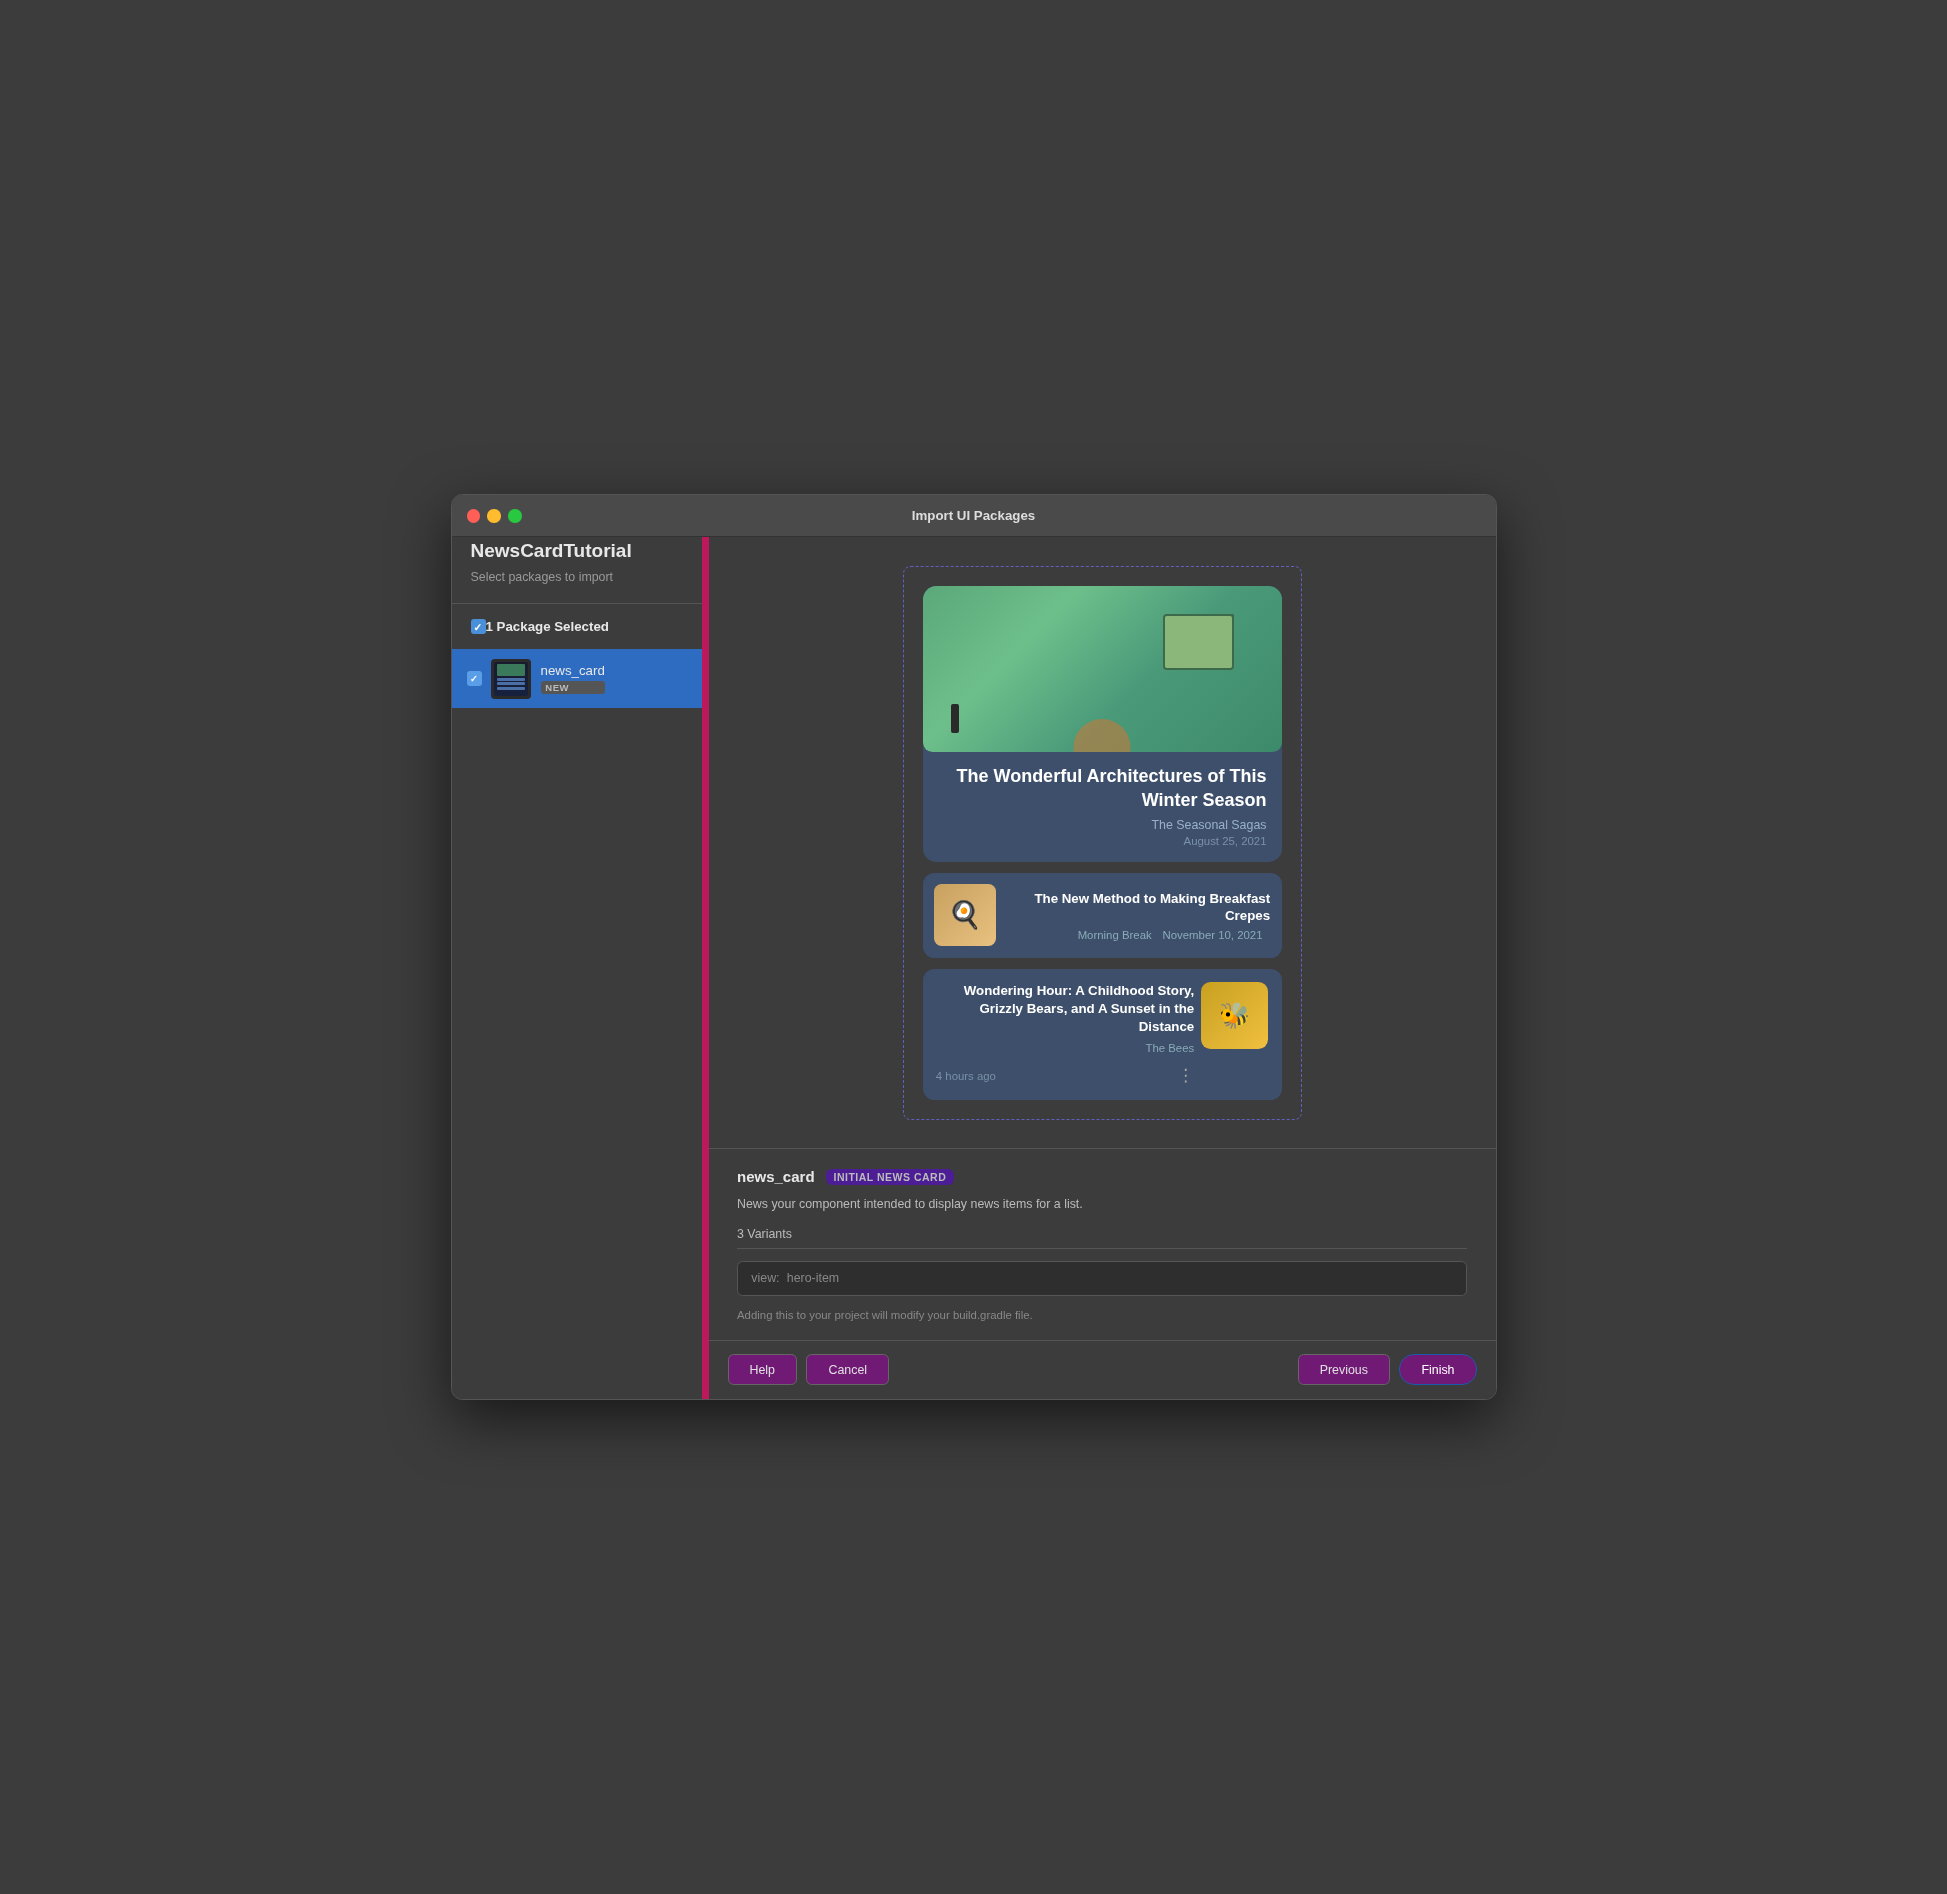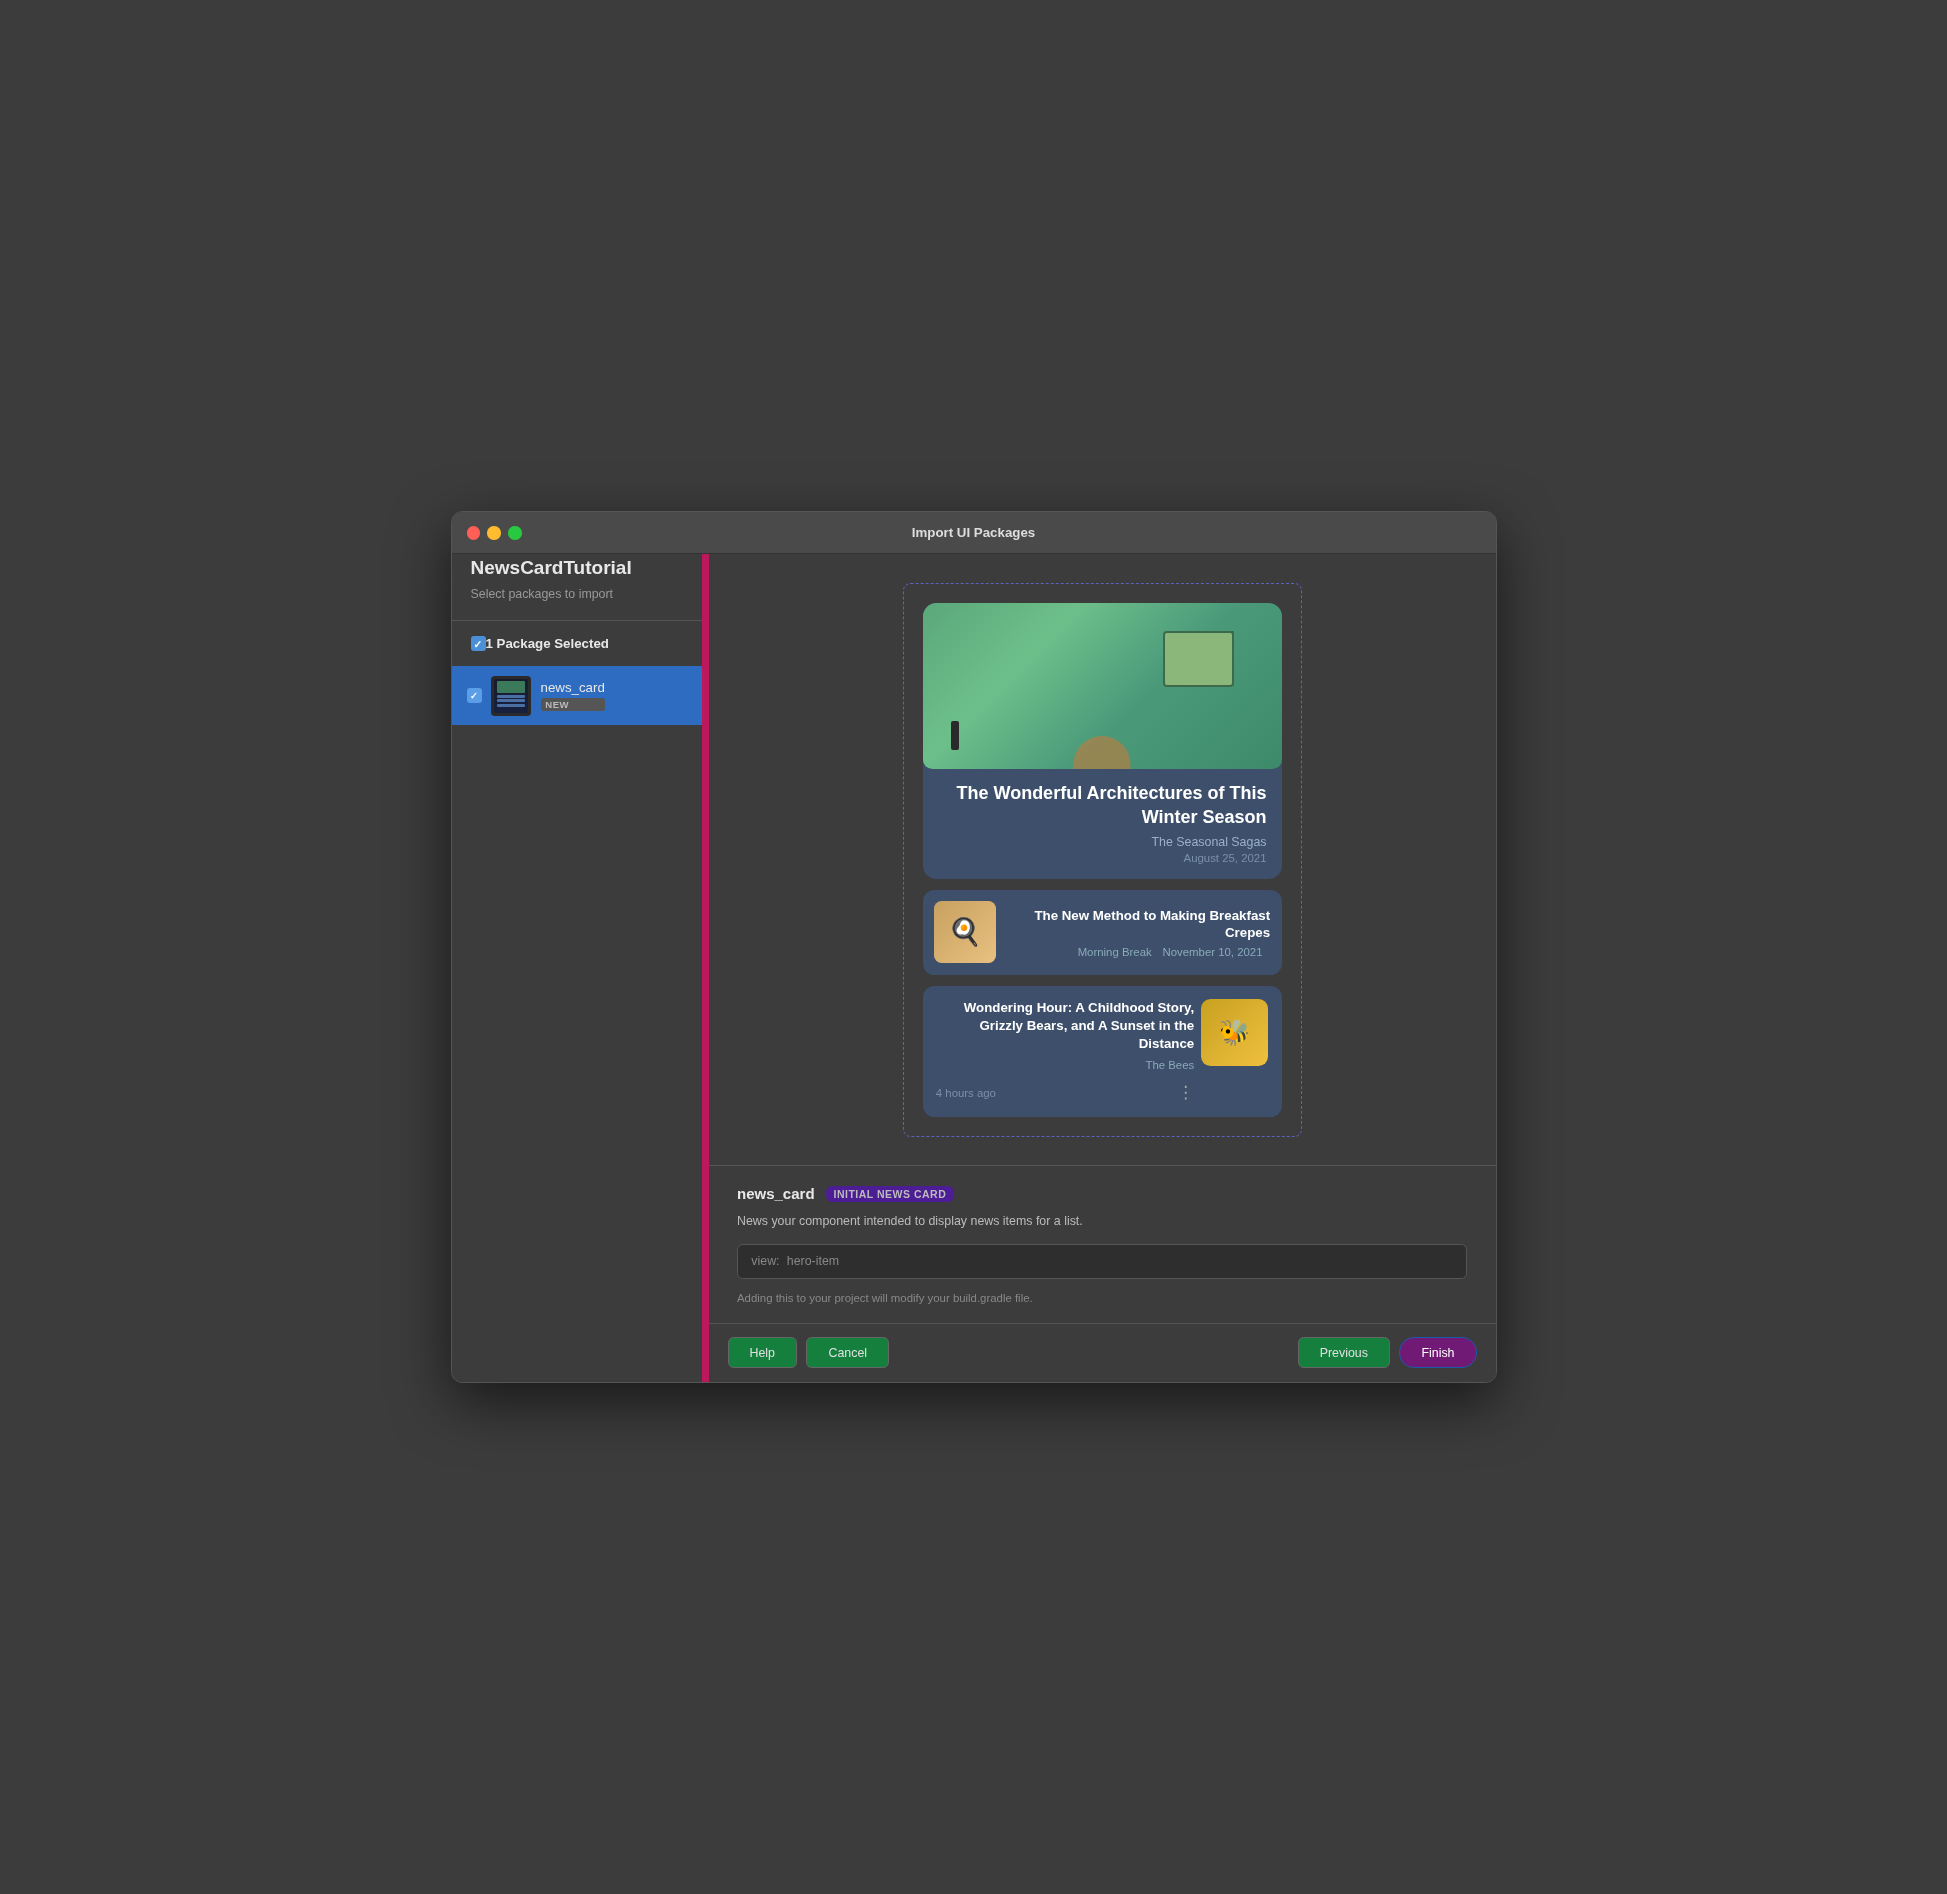--- a/index.html
+++ b/index.html
@@ -476,21 +476,21 @@
       display: flex;
       gap: 9.5px;
     }
     .btn {
       padding: 7.6px 21px;
       border-radius: 5.7px;
       font-size: 12.4px;
       font-weight: 500;
       cursor: pointer;
       border: 1px solid #666;
-      background: #15803d;
+      background: #701a75;
       color: #e0e0e0;
     }
     .btn-primary {
       background: #701a75;
       border-color: #1a5aaa;
       color: white;
       border-radius: 15px;
     }
   </style>
 </head>
@@ -585,20 +585,21 @@
 
         </div>
       </div>
 
       <div class="details-section">
         <div class="details-header">
           <span class="details-pkg-name">news_card</span>
           <span class="details-badge">INITIAL NEWS CARD</span>
         </div>
         <div class="details-description">News your component intended to display news items for a list.</div>
+        <div class="variants-label">3 Variants</div>
         <div class="variant-row">
           <span>view:</span>
           <span class="variant-value">hero-item</span>
         </div>
         <div class="gradle-note">Adding this to your project will modify your build.gradle file.</div>
       </div>
 
       <div class="footer">
         <div class="footer-left">
           <button class="btn">Help</button>

